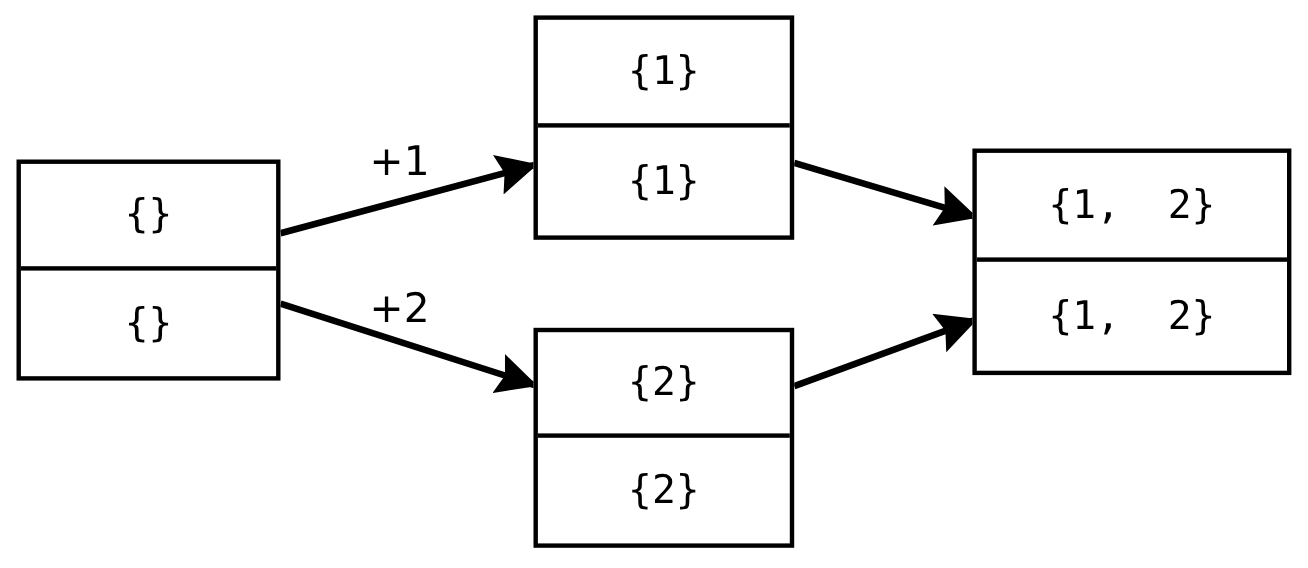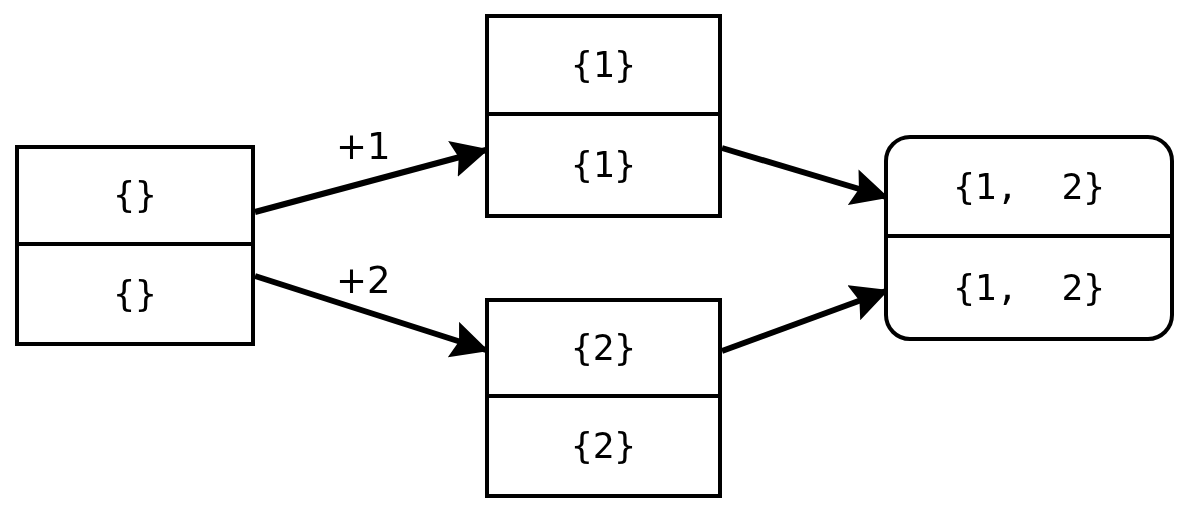--- a/index.html
+++ b/index.html
@@ -55,21 +55,21 @@
     top: 0;
     width: 1189px;
     height: 516px;
     pointer-events: none;
   }
 
   
   #node-empty      { left: 15px;  top: 145px; width: 240px; height: 201px; }
   #node-one        { left: 485px; top: 14px;  width: 237px; height: 204px; }
   #node-two        { left: 485px; top: 298px; width: 237px; height: 200px; }
-  #node-onetwo     { left: 884px; top: 135px; width: 290px; height: 206px; border-radius: 26px; }
+  #node-onetwo     { left: 884px; top: 135px; width: 290px; height: 206px; }
 
   #label-plus-one  { left: 336px; top: 128px; }
   #label-plus-two  { left: 336px; top: 262px; }
 </style>
 </head>
 <body>
 
 <div id="canvas">
 
   <svg id="edges" viewBox="0 0 1189 516" xmlns="http://www.w3.org/2000/svg">

